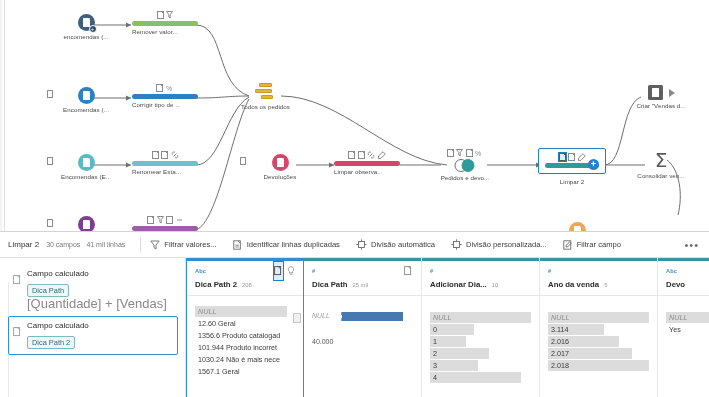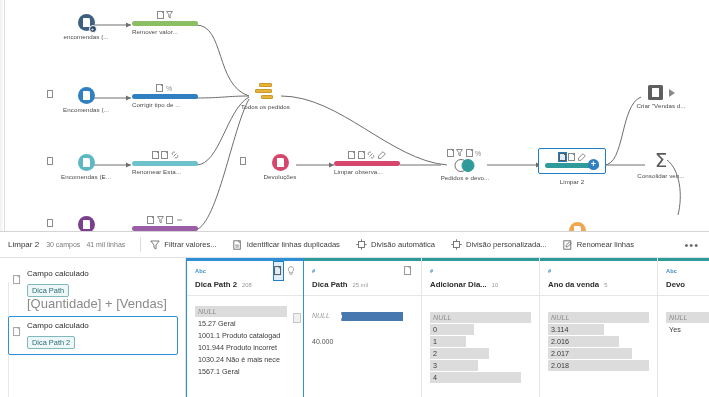--- a/index.html
+++ b/index.html
@@ -450,21 +450,21 @@
             <rect x="2.5" y="2.5" width="6" height="6" fill="none" stroke="#6b6b6b" stroke-width=".9"></rect>
             <path d="M5.5 .3 L5.5 2.2 M5.5 8.8 L5.5 10.7 M.3 5.5 L2.2 5.5 M8.8 5.5 L10.7 5.5" stroke="#6b6b6b" stroke-width=".9"></path>
           </svg>
         <span>Divisão personalizada...</span>
       </div>
       <div class="tb-btn">
         <svg width="10" height="10" viewBox="0 0 10 10">
             <rect x=".8" y=".8" width="7" height="8.4" fill="none" stroke="#6b6b6b" stroke-width=".9"></rect>
             <path d="M3 6.8 V5.4 L6.6 1.9 L8.1 3.4 L4.6 6.9 Z" fill="none" stroke="#6b6b6b" stroke-width=".9"></path>
           </svg>
-        <span>Renomear linhas</span>
+        <span>Filtrar campo</span>
       </div>
       <div class="tb-more">•••</div>
     </div>
 
     <div id="pane-body">
 
       <div id="changes">
         <div class="vrule"></div>
 
         <div class="change-item">
@@ -515,24 +515,24 @@
             <span class="pc-name">Dica Path 2</span>
             <span class="pc-count">208</span>
           </div>
           <div class="pc-divider"></div>
           <div class="pc-rows">
             <div class="prow null">
               <div class="barbg" style="width:92%;"></div>
               <div class="txt">NULL</div>
             </div>
             <div class="prow">
-                <div class="txt">15.27 Geral</div>
-              </div>
-            <div class="prow">
-                <div class="txt">1001.1 Produto catalogad</div>
+                <div class="txt">12.60 Geral</div>
+              </div>
+            <div class="prow">
+                <div class="txt">1356.6 Produto catalogad</div>
               </div>
             <div class="prow">
                 <div class="txt">101.944 Produto incorret</div>
               </div>
             <div class="prow">
                 <div class="txt">1030.24 Não é mais nece</div>
               </div>
             <div class="prow">
                 <div class="txt">1567.1 Geral</div>
               </div>

